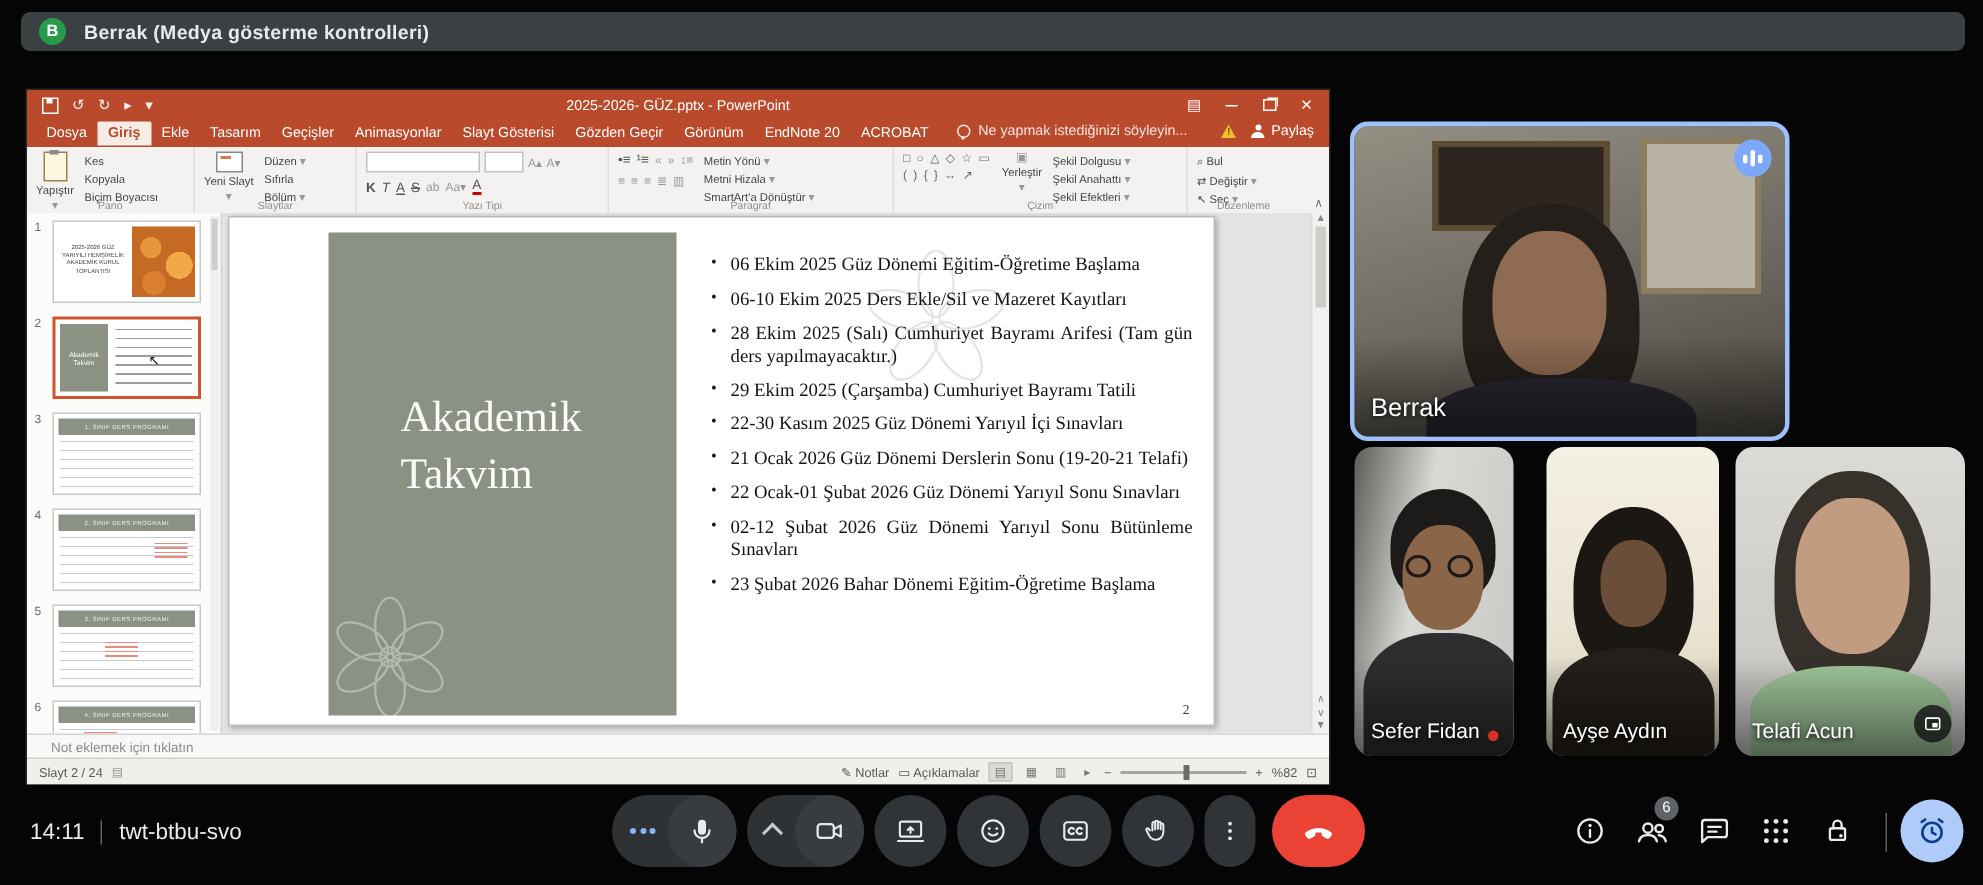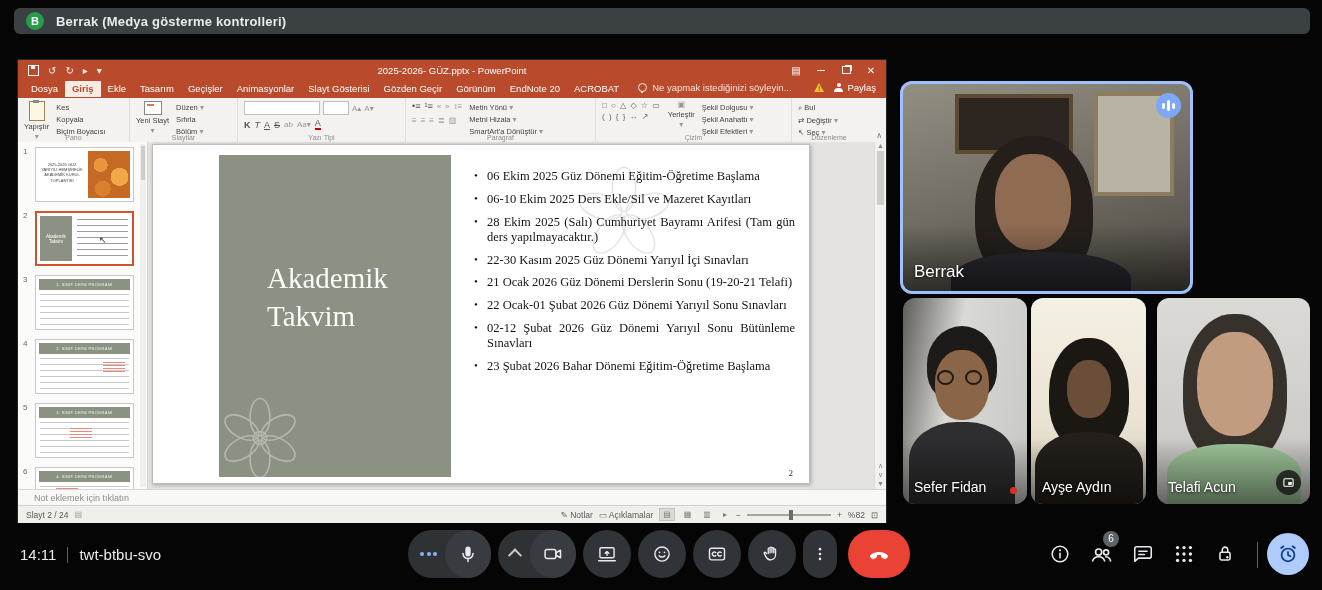--- a/index.html
+++ b/index.html
@@ -386,20 +386,21 @@
               <ellipse cx="50" cy="31" rx="9" ry="17" transform="rotate(72 50 50)"></ellipse>
               <ellipse cx="50" cy="31" rx="9" ry="17" transform="rotate(144 50 50)"></ellipse>
               <ellipse cx="50" cy="31" rx="9" ry="17" transform="rotate(216 50 50)"></ellipse>
               <ellipse cx="50" cy="31" rx="9" ry="17" transform="rotate(288 50 50)"></ellipse>
             </g>
           </svg>
           <ul class="bullets">
             <li>06 Ekim 2025 Güz Dönemi Eğitim-Öğretime Başlama</li>
             <li>06-10 Ekim 2025 Ders Ekle/Sil ve Mazeret Kayıtları</li>
             <li>28 Ekim 2025 (Salı) Cumhuriyet Bayramı Arifesi (Tam gün ders yapılmayacaktır.)</li>
+            <li>29 Ekim 2025 (Çarşamba) Cumhuriyet Bayramı Tatili</li>
             <li>22-30 Kasım 2025 Güz Dönemi Yarıyıl İçi Sınavları</li>
             <li>21 Ocak 2026 Güz Dönemi Derslerin Sonu (19-20-21 Telafi)</li>
             <li>22 Ocak-01 Şubat 2026 Güz Dönemi Yarıyıl Sonu Sınavları</li>
             <li>02-12 Şubat 2026 Güz Dönemi Yarıyıl Sonu Bütünleme Sınavları</li>
             <li class="strong">23 Şubat 2026 Bahar Dönemi Eğitim-Öğretime Başlama</li>
           </ul>
           <span class="pageno">2</span>
         </div>
         <div class="vsb">
           <span>▲</span>
@@ -447,21 +448,21 @@
     <span class="shade"></span>
     <span class="spk">
       <i style="height:6px"></i>
         <i style="height:11px"></i>
         <i style="height:6px"></i>
     </span>
     <span class="nm">Berrak</span>
   </div>
 
 
-  <div class="tile" style="left:903px;top:298px;width:124px;height:206px;
+  <div class="tile" style="left:903px;top:298px;width:106px;height:206px;
        background:linear-gradient(100deg,#5d5c58 0%,#d9d9d6 40%,#c7c7c4 100%)">
     <span class="hair" style="left:24px;top:28px;width:70px;height:76px;background:#1d1b19;border-radius:50% 50% 40% 40%"></span>
     <span class="head" style="left:32px;top:52px;width:54px;height:70px;background:#8a6547"></span>
     <span class="glass" style="left:34px;top:72px"></span>
     <span class="glass" style="left:62px;top:72px"></span>
     <span class="shl" style="left:6px;top:124px;width:106px;height:84px;background:#2e2e30"></span>
     <span class="shade"></span>
     <span class="reddot"></span>
     <span class="nm">Sefer Fidan</span>
   </div>

